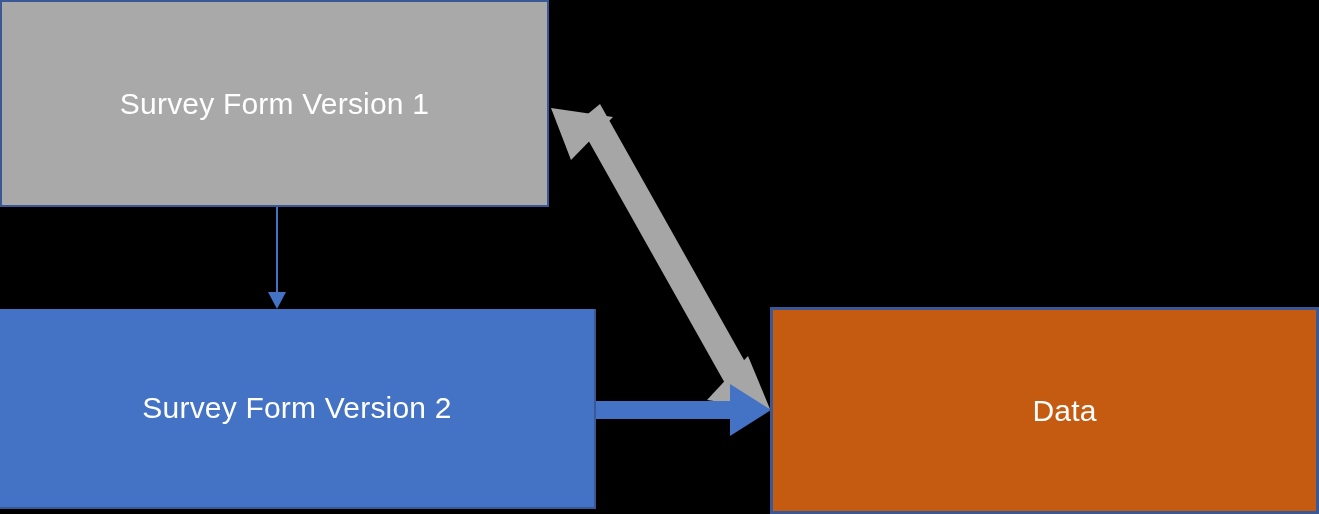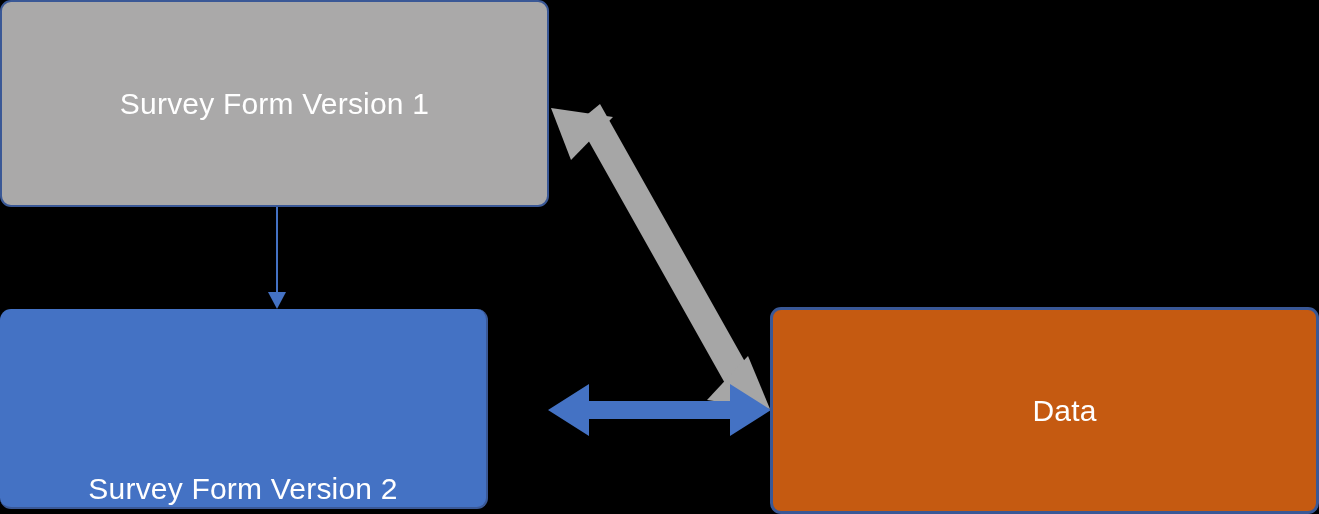--- a/index.html
+++ b/index.html
@@ -20,43 +20,41 @@
     box-sizing: border-box;
     display: flex;
     align-items: center;
     justify-content: center;
     color: #FFFFFF;
     font-size: 30px;
     font-weight: 400;
     letter-spacing: 0.2px;
     line-height: 1.2;
     user-select: none;
-    border-radius: 11px;
   }
   .node-label {
     white-space: nowrap;
   }
   #node-v1 {
     left: 0px;
     top: 0px;
     width: 549px;
     height: 207px;
     background: #AAA9A9;
     border: 2px solid #3A5896;
   }
   #node-v2 {
     left: 0px;
     top: 309px;
-    width: 488px;
+    width: 596px;
     height: 200px;
     background: #4472C4;
     border: 2px solid #3A5896;
     border-left: none;
     border-top: none;
-    align-items: flex-end;
   }
   #node-data {
     left: 770px;
     top: 307px;
     width: 549px;
     height: 207px;
     background: #C55A11;
     border: 3px solid #3A5896;
     border-right: 3px solid #3A5896;
     padding-left: 40px;

